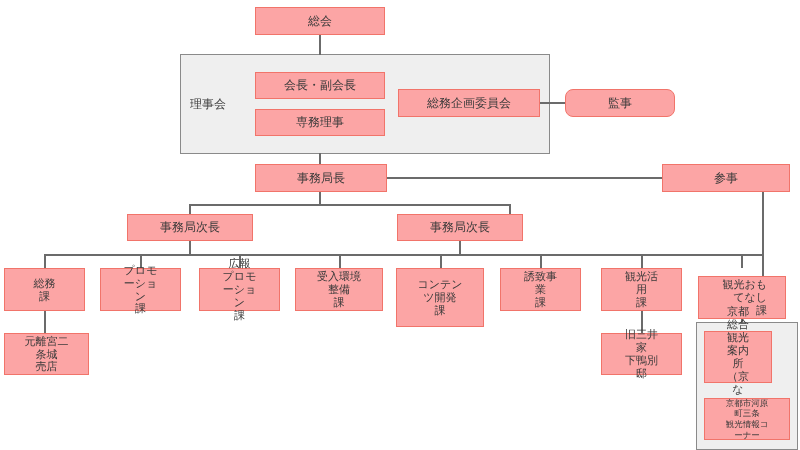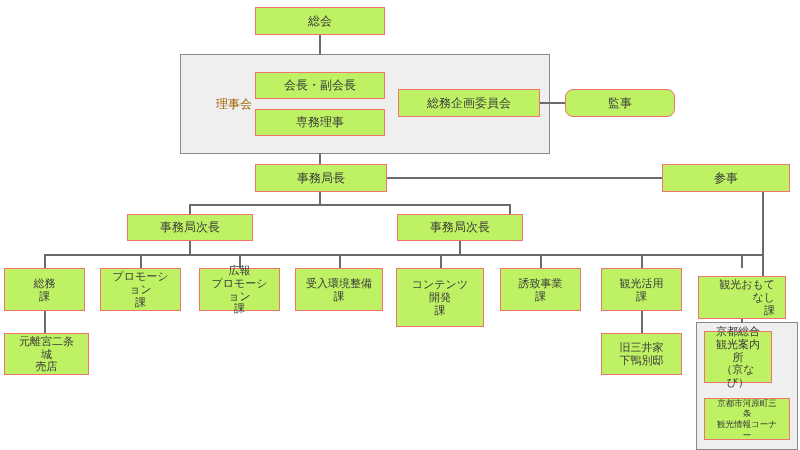--- a/index.html
+++ b/index.html
@@ -8,48 +8,48 @@
     width:800px;height:450px;
     background:#ffffff;
     font-family:"Liberation Sans","DejaVu Sans",sans-serif;
     overflow:hidden;
   }
   
   .box{
     position:absolute;
     box-sizing:border-box;
     border:1px solid #f1746a;
-    background:#bef264;
+    background:#fca5a5;
     color:#3a3a3a;
     display:flex;
     align-items:center;
     justify-content:center;
     text-align:center;
     line-height:1.18;
     z-index:3;
     white-space:pre-line;
-    padding:0 10px;
+    padding:0 18px;
     font-size:12px;
   }
   .box.sm{font-size:11px;}
   .box.xs{font-size:8.5px;line-height:1.25;}
   
   .panel{
     position:absolute;
     box-sizing:border-box;
     border:1px solid #8a8a8a;
     background:#efefef;
     z-index:1;
   }
   .panel-label{
     position:absolute;
     z-index:2;
-    color:#a16207;
+    color:#404040;
     font-size:12px;
-    text-align:right;
+    text-align:left;
     background:transparent;
   }
   
   .ln{
     position:absolute;
     background:#6b6b6b;
     z-index:2;
   }
   .ln.v{width:2px;}
   .ln.h{height:2px;}

